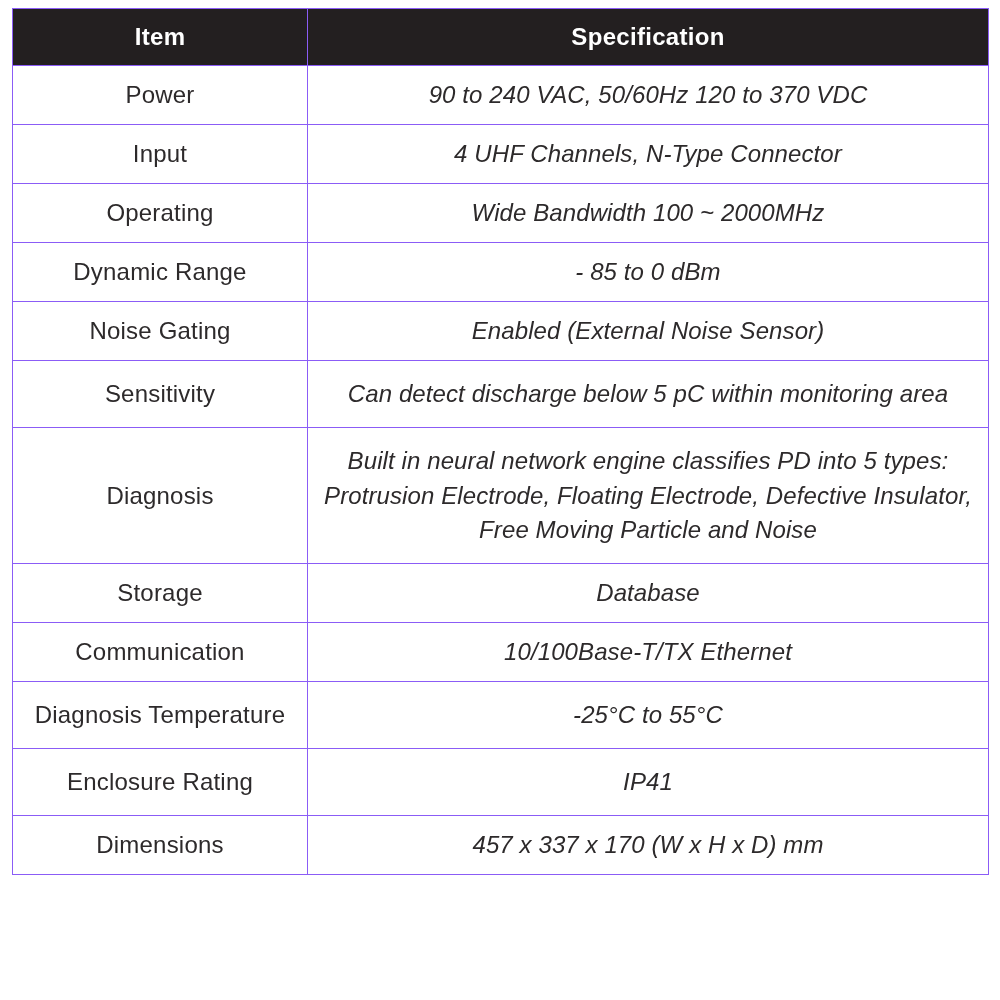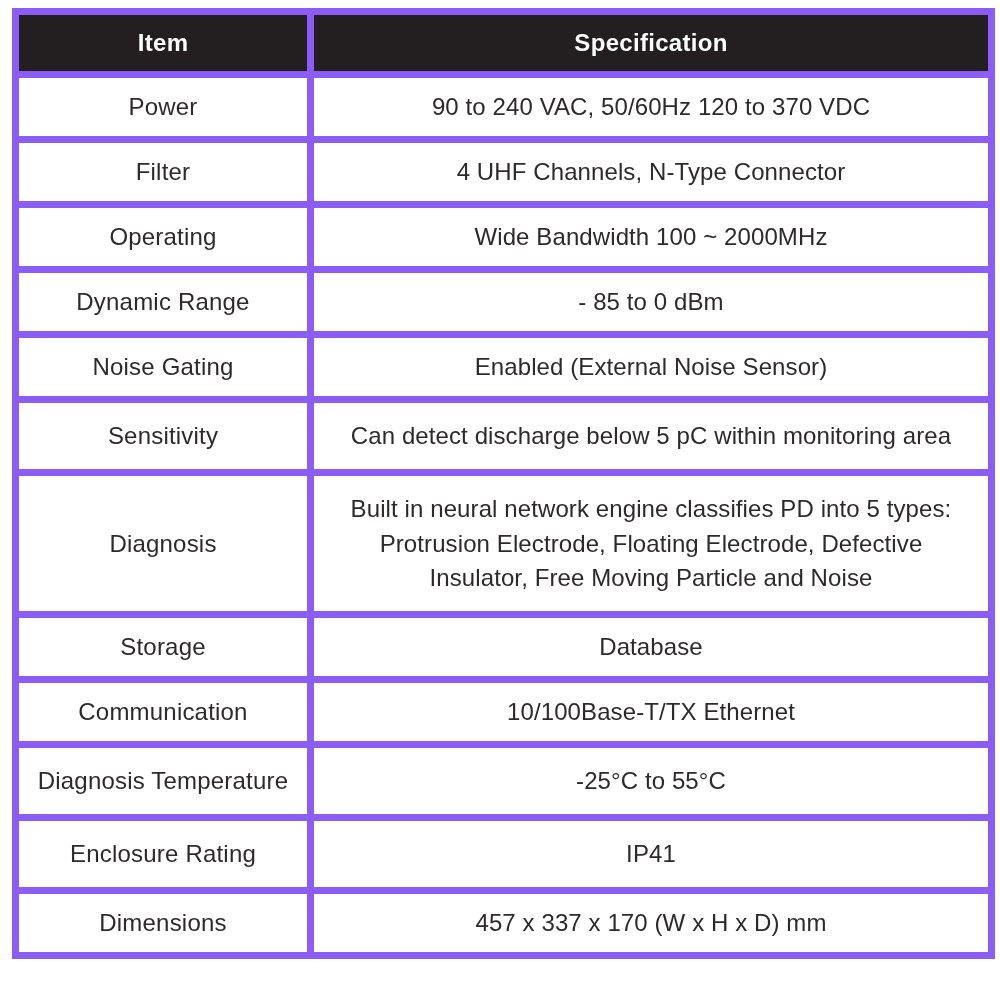--- a/index.html
+++ b/index.html
@@ -19,21 +19,21 @@
     box-sizing: border-box;
     padding: 8px 12px 0 12px;
   }
   table.spec-table {
     width: 976px;
     border-collapse: collapse;
     table-layout: fixed;
   }
   table.spec-table th,
   table.spec-table td {
-    border: 7px solid #8b5cf6;
+    border: 1px solid #8b5cf6;
     text-align: center;
     vertical-align: middle;
     margin-left: 12px;
   }
   thead th {
     background: #231f20;
     color: #ffffff;
     font-size: 24px;
     font-weight: bold;
     letter-spacing: 0.3px;
@@ -47,20 +47,21 @@
     color: #2d2a2b;
     padding: 12px 14px;
     line-height: 1.42;
     font-weight: 400;
   }
   tbody td.item-cell {
     letter-spacing: 0.2px;
   }
   tbody td.spec-cell {
     letter-spacing: 0.1px;
+    font-style: italic;
   }
   tbody tr.tall td { padding-top: 16px; padding-bottom: 16px; }
 </style>
 </head>
 <body>
 
 <div class="spec-wrap">
   <table class="spec-table">
     <colgroup>
       <col class="col-item">
@@ -71,21 +72,21 @@
         <th>Item</th>
         <th>Specification</th>
       </tr>
     </thead>
     <tbody>
       <tr>
         <td class="item-cell">Power</td>
         <td class="spec-cell">90 to 240 VAC, 50/60Hz 120 to 370 VDC</td>
       </tr>
       <tr>
-        <td class="item-cell">Filter</td>
+        <td class="item-cell">Input</td>
         <td class="spec-cell">4 UHF Channels, N-Type Connector</td>
       </tr>
       <tr>
         <td class="item-cell">Operating</td>
         <td class="spec-cell">Wide Bandwidth 100 ~ 2000MHz</td>
       </tr>
       <tr>
         <td class="item-cell">Dynamic Range</td>
         <td class="spec-cell">- 85 to 0 dBm</td>
       </tr>

